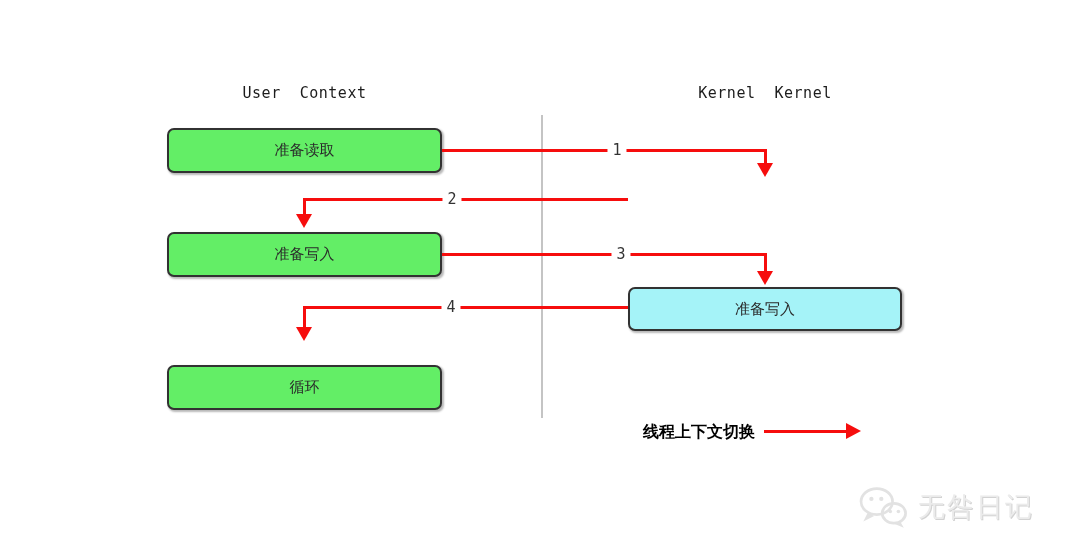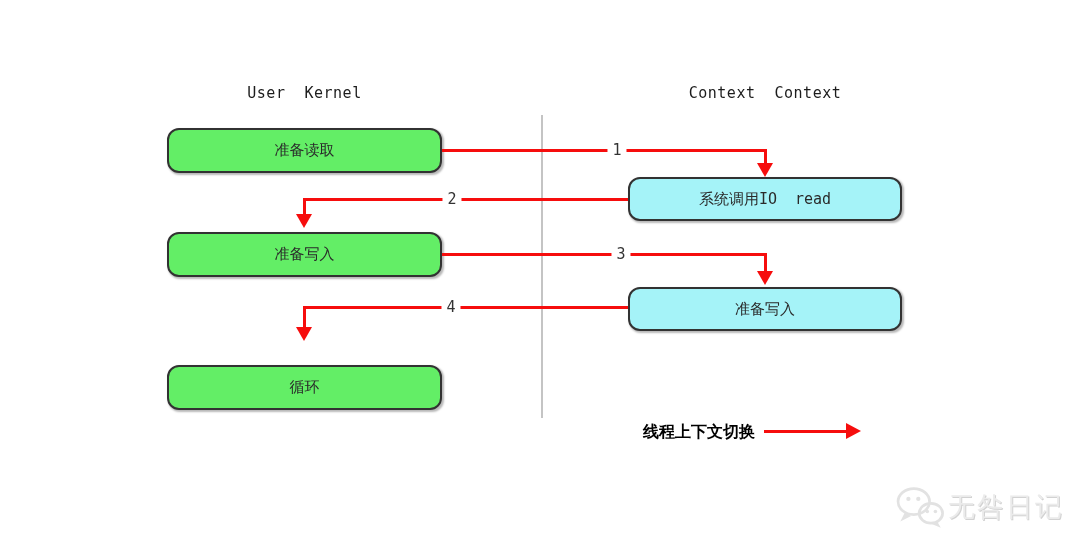--- a/index.html
+++ b/index.html
@@ -28,21 +28,21 @@
     white-space:pre;
   }
   .divider{
     position:absolute;
     width:2px;
     background:var(--divider);
   }
   .node{
     position:absolute;
     border:2.5px solid var(--border);
-    border-radius:12px;
+    border-radius:7px;
     display:flex;align-items:center;justify-content:center;
     font-size:15px;color:var(--ink);
     white-space:pre;
     box-shadow:1.5px 1.5px 2px rgba(0,0,0,.28);
     box-sizing:border-box;
   }
   .node.green{background:var(--green);}
   .node.cyan{background:var(--cyan);}
   .hline{position:absolute;height:2.5px;background:var(--red);}
   .vline{position:absolute;width:2.5px;background:var(--red);}
@@ -69,54 +69,51 @@
   }
   .legend-label{
     position:absolute;
     font-size:16px;
     font-weight:bold;
     color:#000000;
     font-family:"DejaVu Sans","Liberation Sans",sans-serif;
   }
   .watermark{
     position:absolute;
-    left:894px;top:484px;
-    display:flex;align-items:center;
+    left:857px;top:484px;
+    display:flex;align-items:center;gap:7px;
   }
   .watermark-text{
     font-size:27px;
     color:var(--watermark);
     text-shadow:1px 1px 0 #d2d2d2;
     font-family:"DejaVu Sans","Liberation Sans",sans-serif;
     letter-spacing:2px;
   }
 </style>
 </head>
 <body>
 
 <div class="canvas">
 
-  <div class="col-title" style="left:167px;top:84px;width:275px">User  Kernel</div>
-  <div class="col-title" style="left:628px;top:84px;width:274px">Context  Context</div>
+  <div class="col-title" style="left:167px;top:84px;width:275px">User  Context</div>
+  <div class="col-title" style="left:628px;top:84px;width:274px">Kernel  Kernel</div>
 
   <div class="divider" style="left:541px;top:115px;height:303px"></div>
 
   <div class="node green" style="left:167px;top:128px;width:275px;height:45px">
     <span>准备读取</span>
   </div>
   <div class="node green" style="left:167px;top:232px;width:275px;height:45px">
     <span>准备写入</span>
   </div>
   <div class="node green" style="left:167px;top:365px;width:275px;height:45px">
     <span>循环</span>
   </div>
 
-  <div class="node cyan" style="left:628px;top:177px;width:274px;height:44px">
-    <span>系统调用IO  read</span>
-  </div>
   <div class="node cyan" style="left:628px;top:287px;width:274px;height:44px">
     <span>准备写入</span>
   </div>
 
   <div>
     <div class="hline" style="left:442px;top:149px;width:324px"></div>
     <div class="vline" style="left:764px;top:149px;height:15px"></div>
     <div class="head-down" style="left:757px;top:163px"></div>
     <span class="num" style="left:617px;top:150px">1</span>
   </div>

